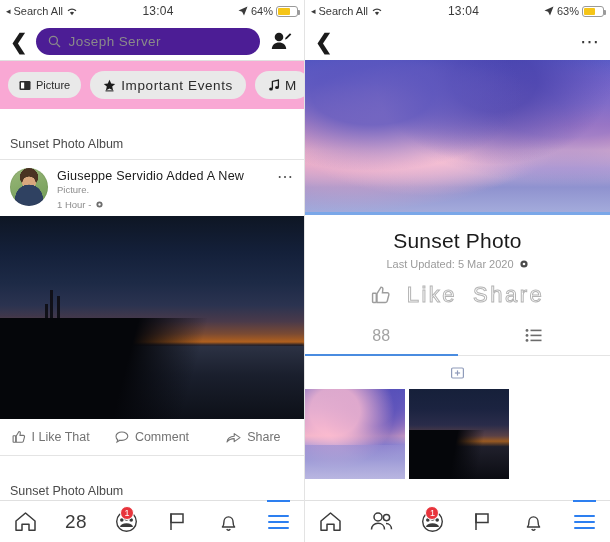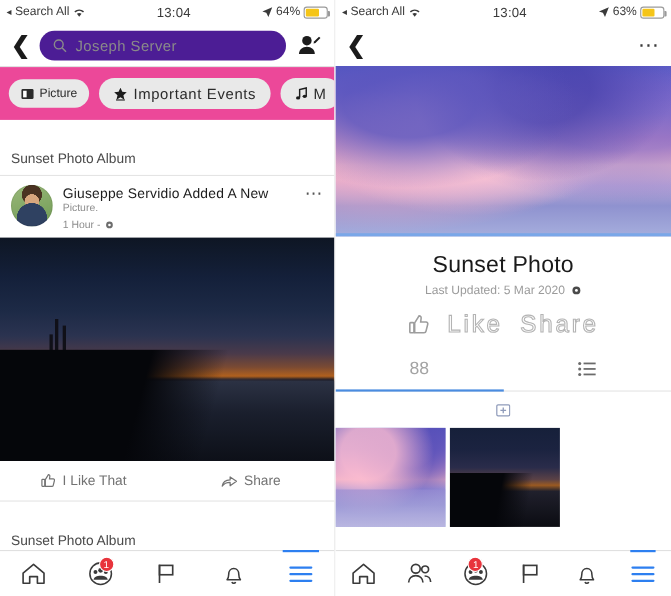--- a/index.html
+++ b/index.html
@@ -47,21 +47,21 @@
     color: #8a8a8a; font-size: 13.5px; letter-spacing: .4px;
   }
   .search-ic { font-size: 12px; color:#8a8a8a; }
   .person-add { width: 26px; display:flex; align-items:center; justify-content:center; }
   .dots { font-size: 19px; letter-spacing: 1px; color:#3a3a3a; line-height:1; margin-left:auto; }
   .navline { height: 1px; background: #e0e0e0; }
 
   
   .chiprow {
     display: flex; gap: 9px; padding: 10px 8px 10px 8px; align-items: center;
-    background: #ec4899; overflow: hidden; white-space: nowrap;
+    background: #f9a8d4; overflow: hidden; white-space: nowrap;
   }
   .chip {
     background: #e9e9e9; border-radius: 15px; height: 26px;
     display: inline-flex; align-items: center; gap: 5px;
     padding: 0 11px; font-size: 11px; color: #2b2b2b; flex: 0 0 auto;
   }
   .chip.big { font-size: 13.5px; letter-spacing: .6px; height: 28px; padding: 0 13px; }
   .chip .ci { font-size: 12px; }
 
   
@@ -356,20 +356,28 @@
         <span class="aic">
           <svg width="14" height="14" viewBox="0 0 14 14">
               <path d="M4.2 6 7 1.5c.9 0 1.4.6 1.3 1.5L8 5.4h3.4c.8 0 1.3.7 1.1 1.4l-1.1 4.4c-.1.6-.7 1-1.3 1H4.2z" fill="none" stroke="#737373" stroke-width="1.1"></path>
               <rect x="1.1" y="5.8" width="2.6" height="6.4" rx=".5" fill="none" stroke="#737373" stroke-width="1.1"></rect>
             </svg>
         </span>
         <span>I Like That</span>
       </div>
       <div class="action">
         <span class="aic">
+          <svg width="14" height="13" viewBox="0 0 14 13">
+              <path d="M1 5.2C1 2.9 3.6 1 6.9 1s5.9 1.9 5.9 4.2-2.6 4.2-5.9 4.2c-.7 0-1.4-.1-2-.2L2 11l.7-2.2C1.7 8 1 6.7 1 5.2z" fill="none" stroke="#737373" stroke-width="1.1"></path>
+            </svg>
+        </span>
+        <span>Comment</span>
+      </div>
+      <div class="action">
+        <span class="aic">
           <svg width="15" height="13" viewBox="0 0 15 13">
               <path d="M1 11c.6-4 3.3-5.6 7.2-5.7V2.6L14 6.6l-5.8 4V7.6C5.1 7.6 2.7 8.6 1 11z" fill="none" stroke="#737373" stroke-width="1.1" stroke-linejoin="round"></path>
             </svg>
         </span>
         <span>Share</span>
       </div>
     </div>
     <div class="hr"></div>
 
     <div class="albumtitle">Sunset Photo Album</div>
@@ -377,20 +385,23 @@
     <div class="posthead" style="padding-top:6px">
       <div class="avatar"></div>
       <div class="posttext"></div>
     </div>
 
     <div class="bottomnav">
       <div class="navitem">
         <svg width="23" height="21" viewBox="0 0 23 21">
             <path d="M2 10 11.5 2 21 10v9.2h-6v-6h-7v6H2z" fill="none" stroke="#3b3b3b" stroke-width="1.5" stroke-linejoin="round"></path>
           </svg>
+      </div>
+      <div class="navitem">
+        <span class="navcount">28</span>
       </div>
       <div class="navitem">
         <svg width="23" height="23" viewBox="0 0 23 23">
             <circle cx="11.5" cy="11.5" r="9.8" fill="none" stroke="#3b3b3b" stroke-width="1.4"></circle>
             <circle cx="11.5" cy="8.5" r="2.2" fill="#3b3b3b"></circle>
             <circle cx="6.8" cy="10" r="1.8" fill="#3b3b3b"></circle>
             <circle cx="16.2" cy="10" r="1.8" fill="#3b3b3b"></circle>
             <path d="M5 17c.4-2.4 3-3.7 6.5-3.7S17.6 14.6 18 17z" fill="#3b3b3b"></path>
           </svg>
         <span class="badge">1</span>

